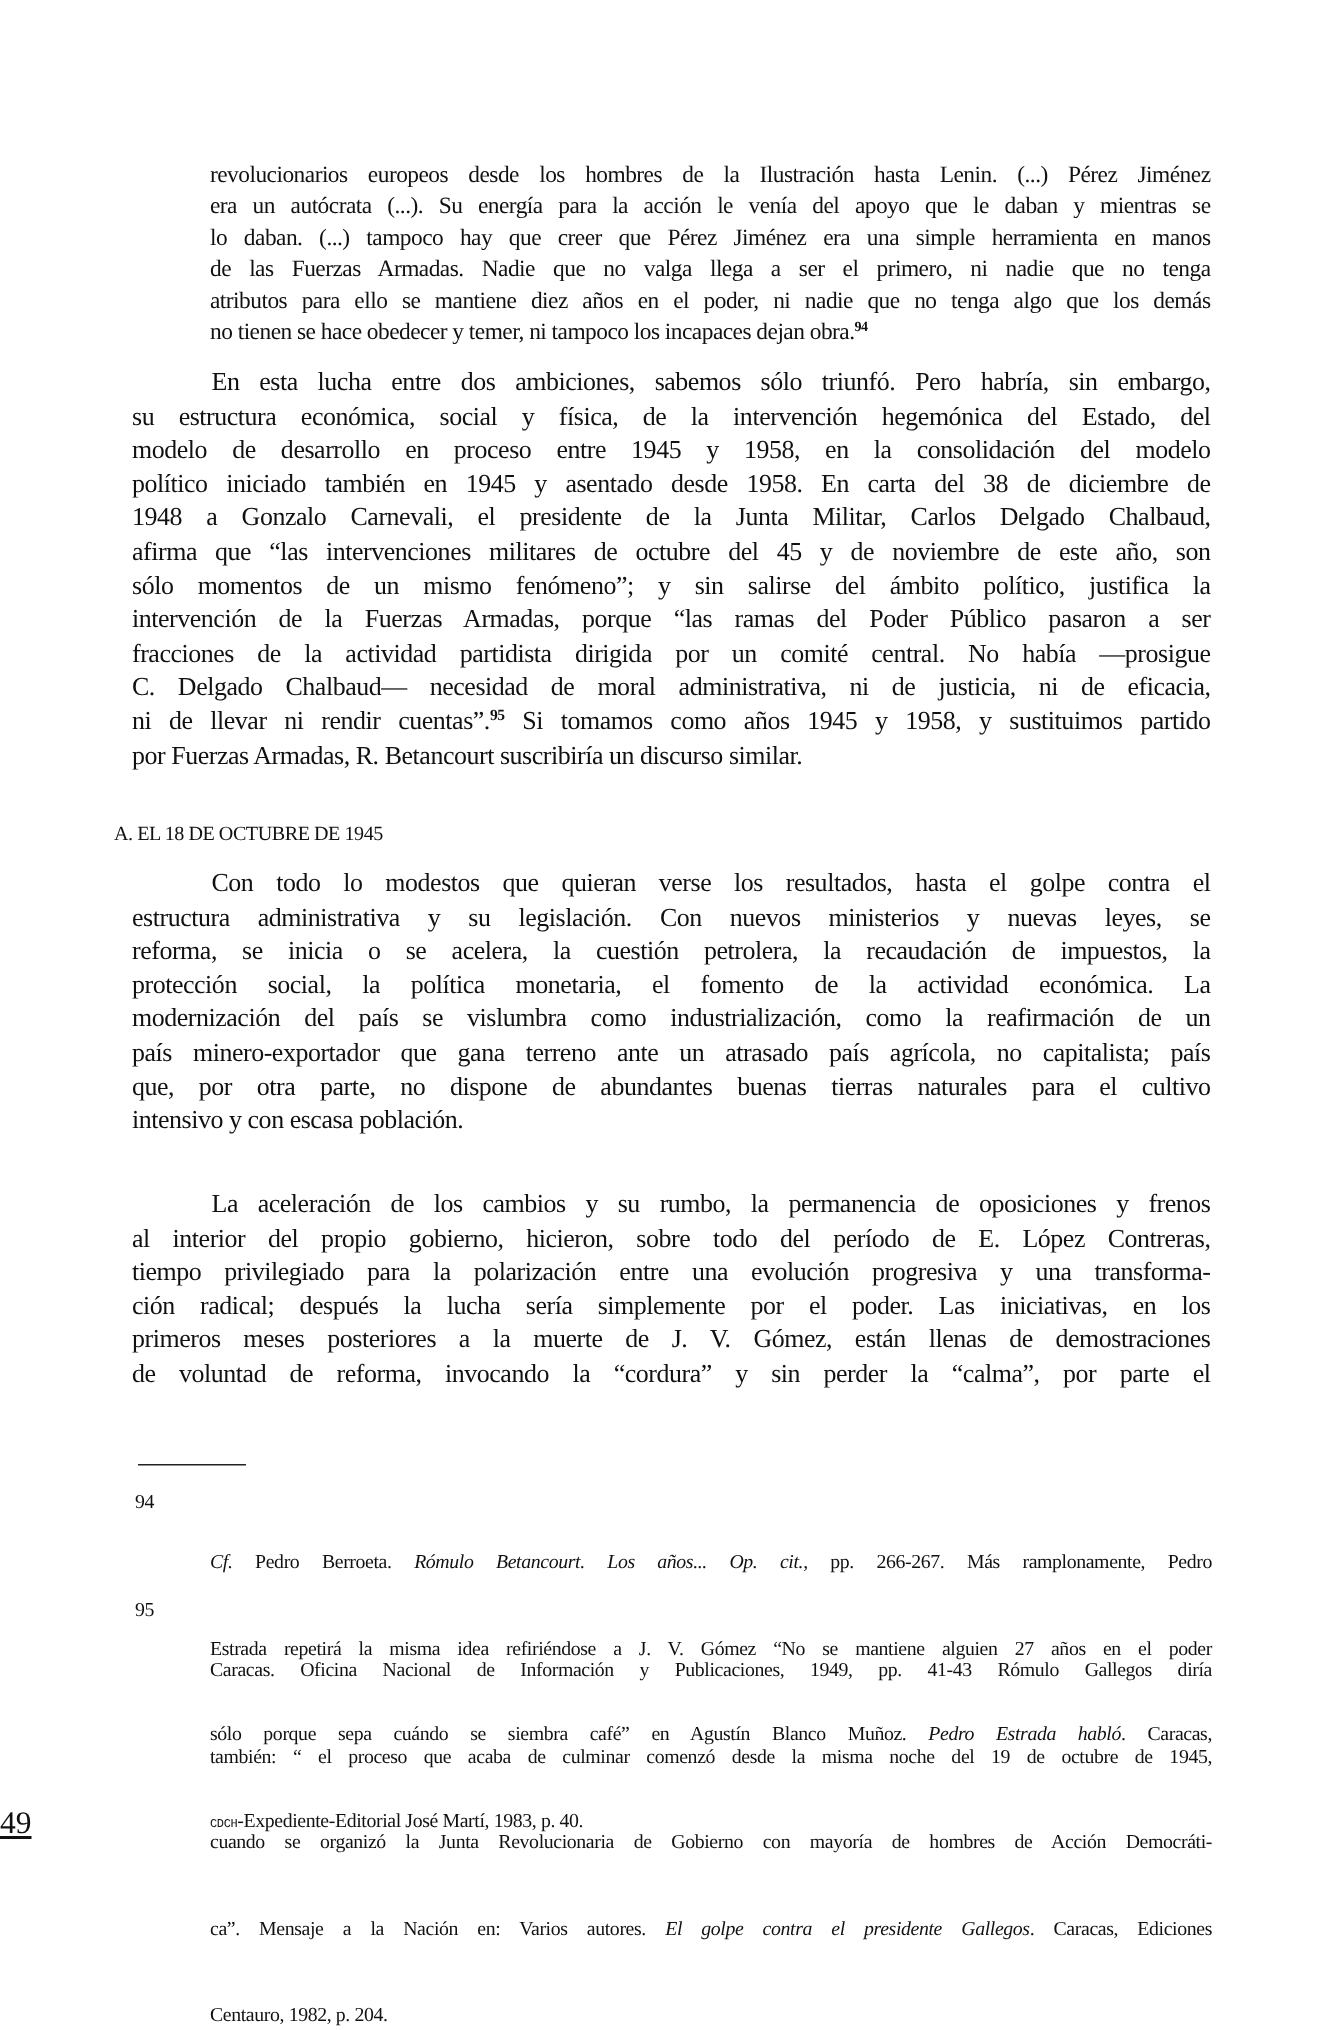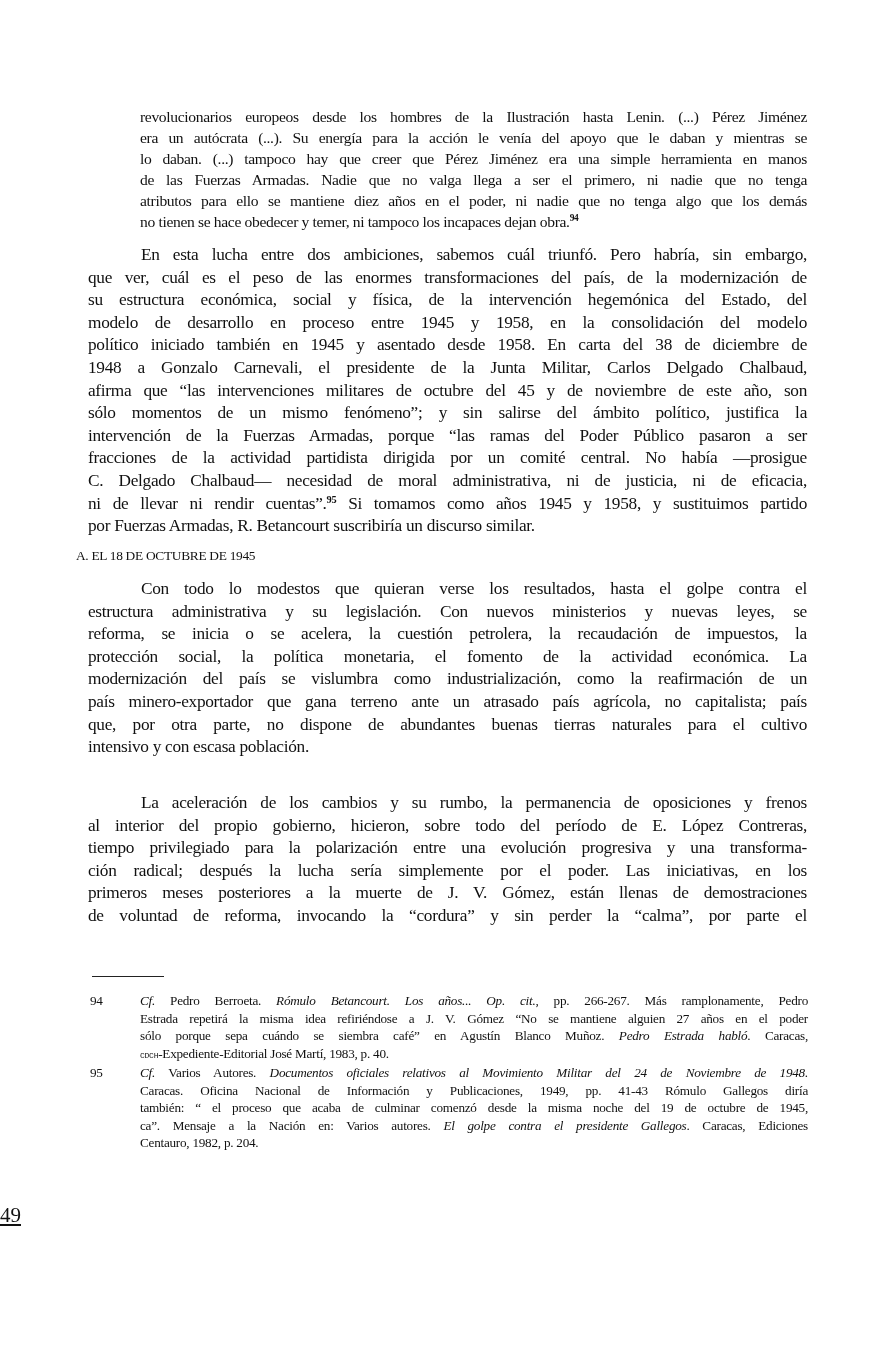--- a/index.html
+++ b/index.html
@@ -16,21 +16,21 @@
   .body .line.indent { padding-left: 53px; }
   #para1 { top: 244px; }
   #heading { position: absolute; left: 76px; top: 548px; font-size: 13.4px; letter-spacing: -0.3px; }
   #para2 { top: 578px; }
   #para3 { top: 792px; }
   sup { font-size: 60%; line-height: 0; vertical-align: 0.6em; font-weight: bold; }
   .sep { position: absolute; left: 92px; top: 976px; width: 72px; height: 1px; background: #222; }
   .fn { position: absolute; left: 90px; width: 718px; font-size: 13.2px; line-height: 17.6px; letter-spacing: -0.25px; }
   .fn .num { position: absolute; left: 0; top: 0; }
   .fn .text { position: absolute; left: 50px; width: 668px; }
-  .fn .line { display: block; text-align: justify; text-align-last: justify; white-space: nowrap; }
+  .fn .line { display: block; text-align: justify; text-align-last: justify; white-space: nowrap; margin-top: 40px; }
   .fn .line.last { text-align-last: left; }
   #fn94 { top: 992px; }
   #fn95 { top: 1064px; }
   .sc { font-variant: small-caps; font-size: 90%; font-family: Liberation Mono, monospace; }
   .pageno { position: absolute; left: 0; width: 710px; text-align: left; top: 1203px; font-size: 21px; text-decoration: underline; }
 </style>
 </head>
 <body>
 
 <div class="page">
@@ -38,22 +38,21 @@
   <div class="quote">
     <span class="line">revolucionarios europeos desde los hombres de la Ilustración hasta Lenin. (...) Pérez Jiménez</span>
     <span class="line">era un autócrata (...). Su energía para la acción le venía del apoyo que le daban y mientras se</span>
     <span class="line">lo daban. (...) tampoco hay que creer que Pérez Jiménez era una simple herramienta en manos</span>
     <span class="line">de las Fuerzas Armadas. Nadie que no valga llega a ser el primero, ni nadie que no tenga</span>
     <span class="line">atributos para ello se mantiene diez años en el poder, ni nadie que no tenga algo que los demás</span>
     <span class="line last"><span>no tienen se hace obedecer y temer, ni tampoco los incapaces dejan obra.</span><sup>94</sup></span>
   </div>
 
   <div class="body" id="para1">
-    <span class="line indent">En esta lucha entre dos ambiciones, sabemos cuál triunfó. Pero habría, sin embargo,</span>
-    <span class="line">que ver, cuál es el peso de las enormes transformaciones del país, de la modernización de</span>
+    <span class="line indent">En esta lucha entre dos ambiciones, sabemos sólo triunfó. Pero habría, sin embargo,</span>
     <span class="line">su estructura económica, social y física, de la intervención hegemónica del Estado, del</span>
     <span class="line">modelo de desarrollo en proceso entre 1945 y 1958, en la consolidación del modelo</span>
     <span class="line">político iniciado también en 1945 y asentado desde 1958. En carta del 38 de diciembre de</span>
     <span class="line">1948 a Gonzalo Carnevali, el presidente de la Junta Militar, Carlos Delgado Chalbaud,</span>
     <span class="line">afirma que “las intervenciones militares de octubre del 45 y de noviembre de este año, son</span>
     <span class="line">sólo momentos de un mismo fenómeno”; y sin salirse del ámbito político, justifica la</span>
     <span class="line">intervención de la Fuerzas Armadas, porque “las ramas del Poder Público pasaron a ser</span>
     <span class="line">fracciones de la actividad partidista dirigida por un comité central. No había —prosigue</span>
     <span class="line">C. Delgado Chalbaud— necesidad de moral administrativa, ni de justicia, ni de eficacia,</span>
     <span class="line"><span>ni de llevar ni rendir cuentas”.</span><sup>95</sup><span> Si tomamos como años 1945 y 1958, y sustituimos partido</span></span>
@@ -90,22 +89,22 @@
       <span class="line"><i>Cf.</i><span> Pedro Berroeta. </span><i>Rómulo Betancourt. Los años... Op. cit.</i><span>, pp. 266-267. Más ramplonamente, Pedro</span></span>
       <span class="line">Estrada repetirá la misma idea refiriéndose a J. V. Gómez “No se mantiene alguien 27 años en el poder</span>
       <span class="line"><span>sólo porque sepa cuándo se siembra café” en Agustín Blanco Muñoz. </span><i>Pedro Estrada habló</i><span>. Caracas,</span></span>
       <span class="line last"><span class="sc">cdch</span><span>-Expediente-Editorial José Martí, 1983, p. 40.</span></span>
     </div>
   </div>
 
   <div class="fn" id="fn95">
     <span class="num">95</span>
     <div class="text">
-      <span class="line"><i>Cf.</i><span> Varios Autores. </span><i>Documentos oficiales relativos al Movimiento Militar del 24 de Noviembre de 1948.</i></span>
       <span class="line">Caracas. Oficina Nacional de Información y Publicaciones, 1949, pp. 41-43   Rómulo Gallegos diría</span>
       <span class="line">también: “ el proceso que acaba de culminar comenzó desde la misma noche del 19 de octubre de 1945,</span>
+      <span class="line">cuando se organizó la Junta Revolucionaria de Gobierno con mayoría de hombres de Acción Democráti-</span>
       <span class="line"><span>ca”. Mensaje a la Nación en: Varios autores. </span><i>El golpe contra el presidente Gallegos</i><span>. Caracas, Ediciones</span></span>
       <span class="line last">Centauro, 1982,  p. 204.</span>
     </div>
   </div>
 
   <div class="pageno">49</div>
 </div>
 
 </body></html>

